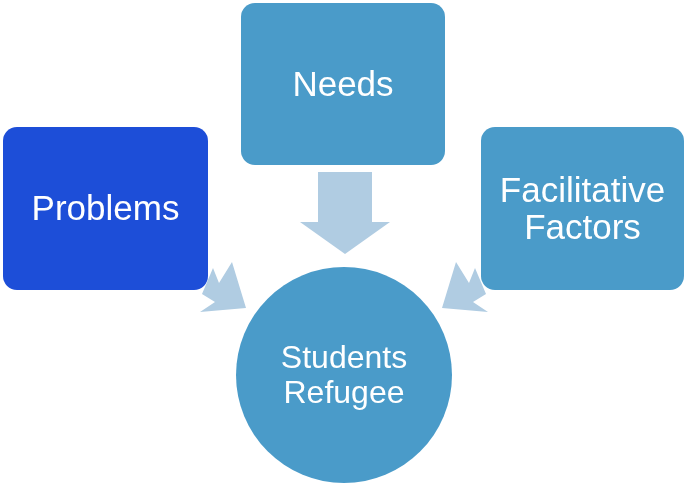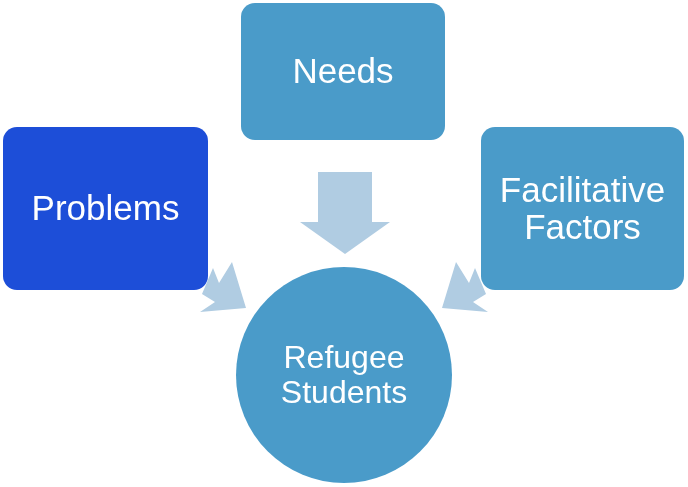--- a/index.html
+++ b/index.html
@@ -3,21 +3,21 @@
 <meta charset="utf-8">
 <style>
   html, body { margin: 0; padding: 0; background: #ffffff; }
   body { width: 688px; height: 487px; position: relative; overflow: hidden;
          font-family: "Liberation Sans", sans-serif; }
   .box { position: absolute; background: #4a9bc9; border-radius: 14px;
          display: flex; align-items: center; justify-content: center;
          color: #ffffff; text-align: center; line-height: 1.05; }
   .box span { display: block; }
   #box-problems { left: 3px; top: 127px; width: 205px; height: 163px; font-size: 35px; }
-  #box-needs { left: 241px; top: 3px; width: 204px; height: 137px; font-size: 35px; }
+  #box-needs { left: 241px; top: 3px; width: 204px; height: 162px; font-size: 35px; }
   #box-facil { left: 481px; top: 127px; width: 203px; height: 163px; font-size: 35px; }
   #circle { position: absolute; left: 236px; top: 267px; width: 216px; height: 216px;
             border-radius: 50%; background: #4a9bc9; color: #ffffff;
             display: flex; align-items: center; justify-content: center;
             text-align: center; font-size: 32px; line-height: 1.1; }
   svg.arrows { position: absolute; left: 0; top: 0; width: 688px; height: 487px; pointer-events: none; }
   .arrow { fill: #b0cce2; }
   .label-wrap { display: flex; flex-direction: column; }
 </style>
 </head>
@@ -46,16 +46,16 @@
 
 <div class="box" id="box-facil" style="background: rgb(74, 155, 201); color: rgb(255, 255, 255);">
   <div class="label-wrap">
     <span>Facilitative</span>
     <span>Factors</span>
   </div>
 </div>
 
 <div id="circle" style="background: rgb(74, 155, 201); color: rgb(255, 255, 255);">
   <div class="label-wrap">
+    <span>Students</span>
     <span>Refugee</span>
-    <span>Students</span>
   </div>
 </div>
 
 </body></html>

